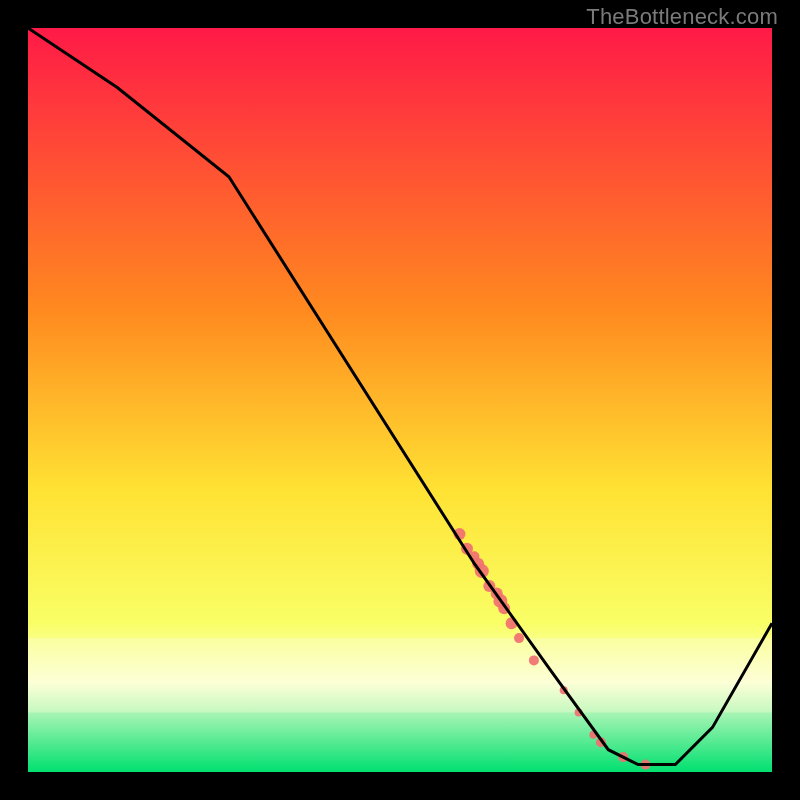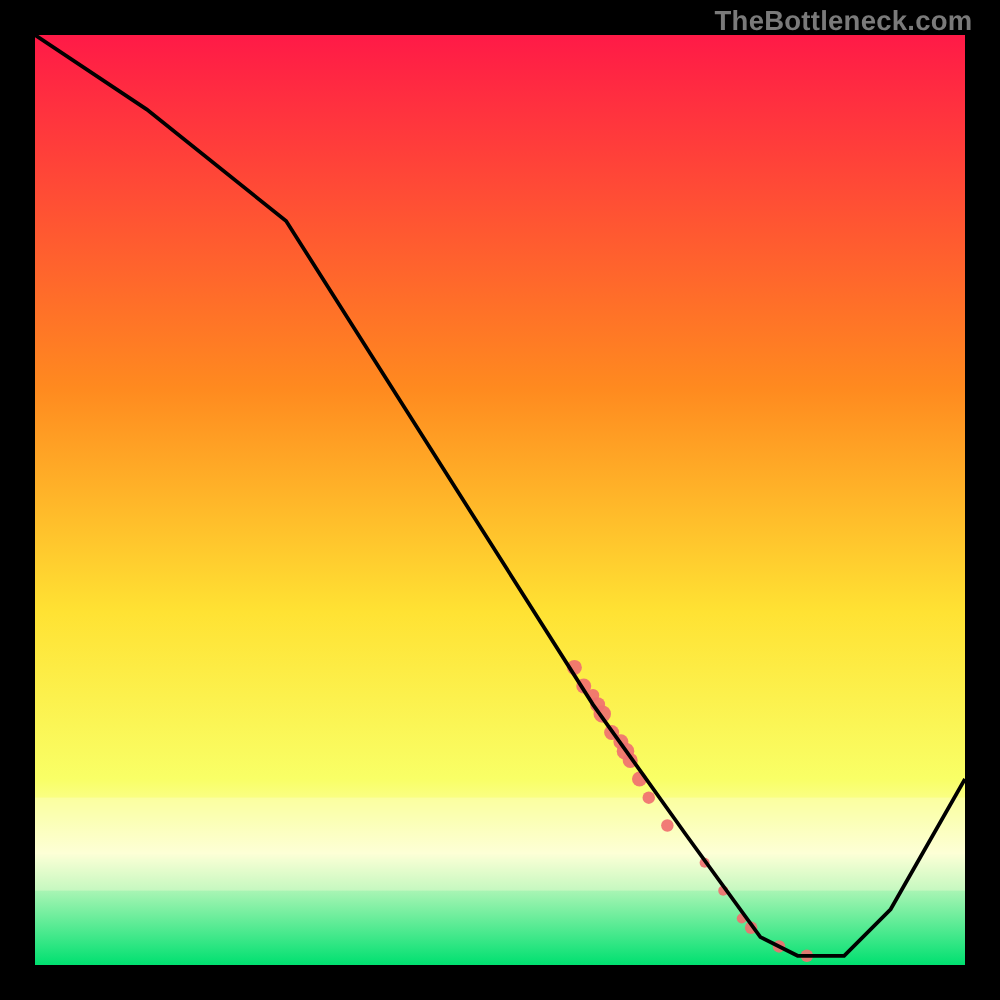--- a/index.html
+++ b/index.html
@@ -24,21 +24,21 @@
     width: 744px;
     height: 744px;
     overflow: hidden;
   }
   .watermark {
     position: absolute;
     top: 4px;
     right: 22px;
     color: #7a7a7a;
     font-size: 22px;
-    font-weight: 700;
+    font-weight: 400;
     letter-spacing: 0.2px;
   }
   svg { display: block; }
 </style>
 </head>
 <body>
 
 <div class="frame">
   <div class="watermark">TheBottleneck.com</div>
 

